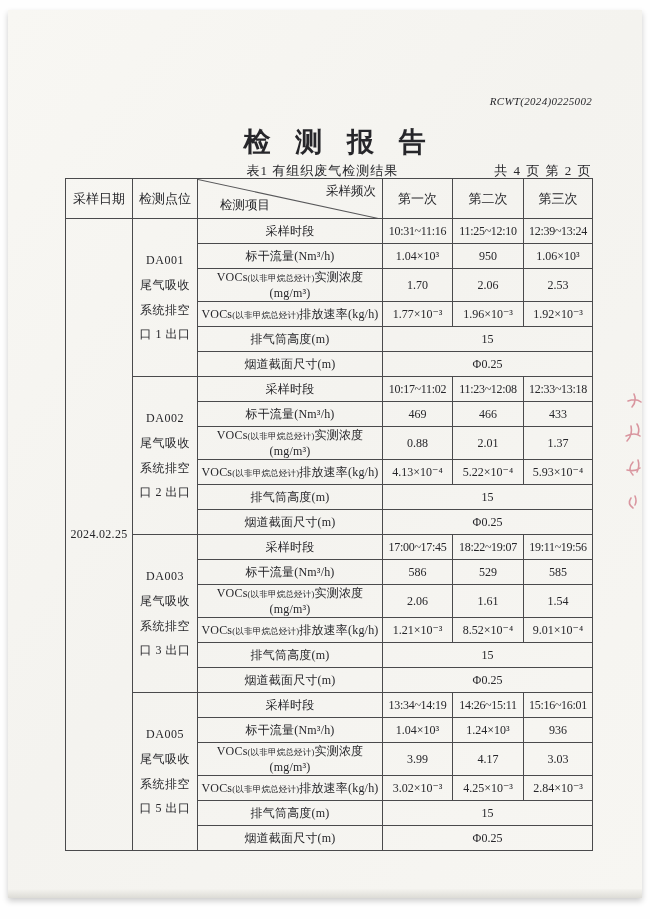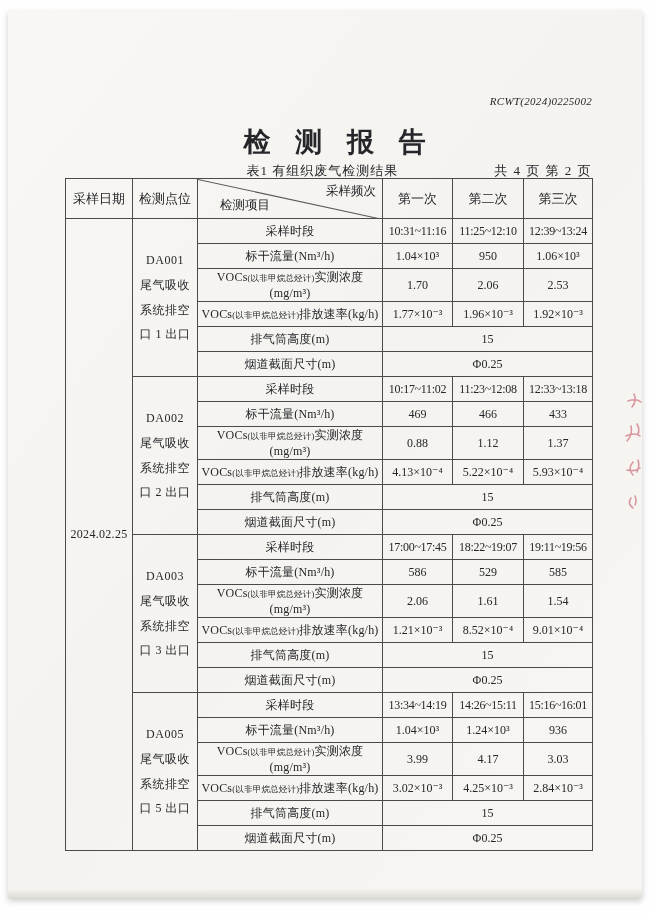--- a/index.html
+++ b/index.html
@@ -149,21 +149,21 @@
       </tr>
       <tr>
         <td class="lab">标干流量(Nm³/h)</td>
         <td>469</td>
         <td>466</td>
         <td>433</td>
       </tr>
       <tr>
         <td class="lab"><span>VOCs</span><span class="small">(以非甲烷总烃计)</span><span>实测浓度(mg/m³)</span></td>
         <td>0.88</td>
-        <td>1.12</td>
+        <td>2.01</td>
         <td>1.37</td>
       </tr>
       <tr>
         <td class="lab"><span>VOCs</span><span class="small">(以非甲烷总烃计)</span><span>排放速率(kg/h)</span></td>
         <td>4.13×10⁻⁴</td>
         <td>5.22×10⁻⁴</td>
         <td>5.93×10⁻⁴</td>
       </tr>
       <tr>
         <td class="lab">排气筒高度(m)</td>

